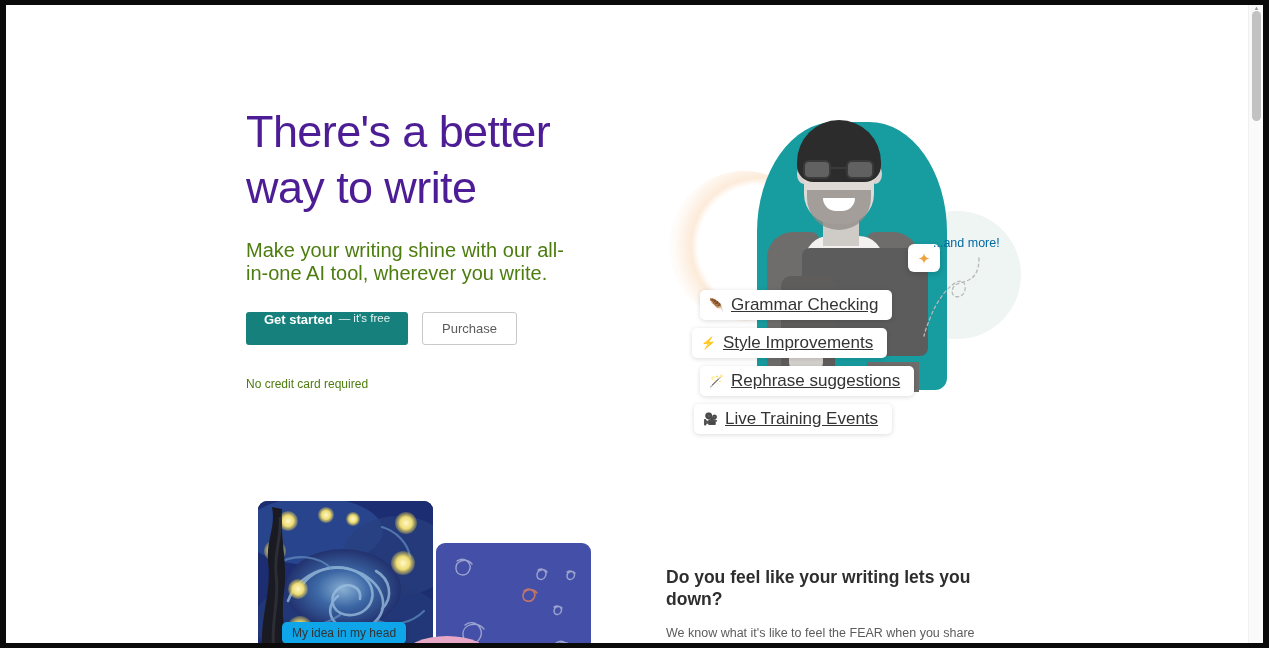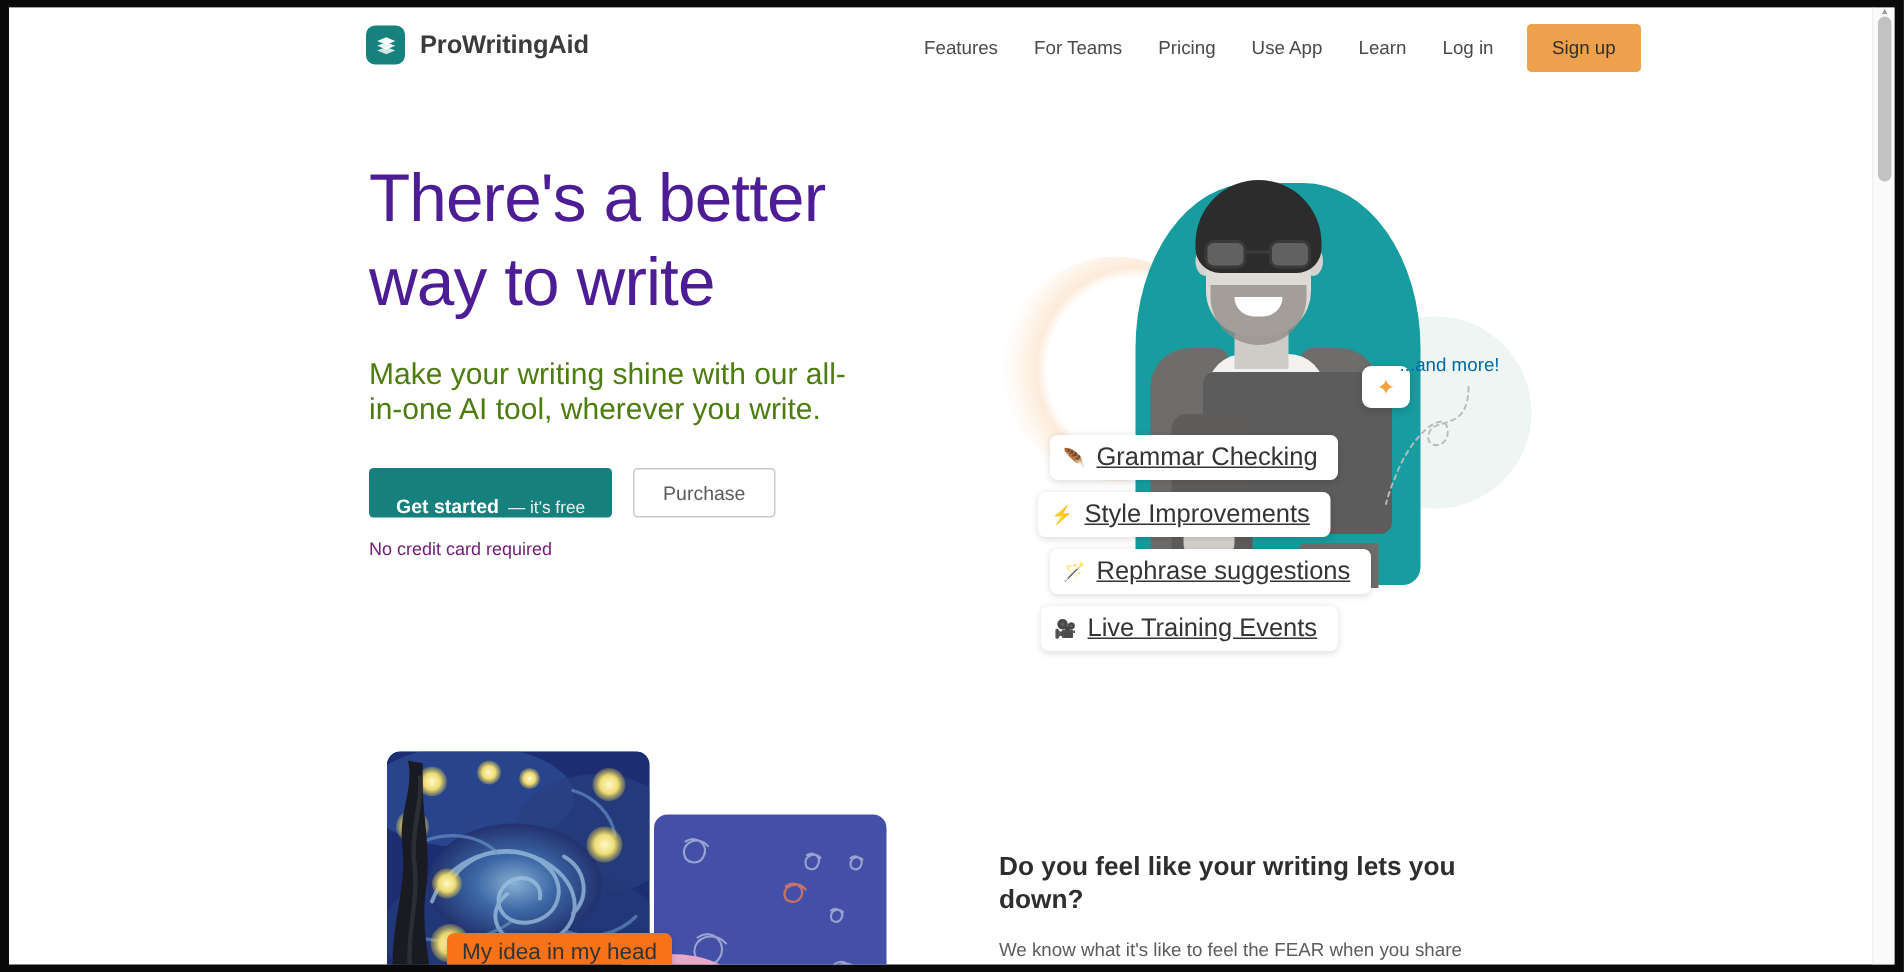--- a/index.html
+++ b/index.html
@@ -173,21 +173,21 @@
     background: #16817c;
     color: #ffffff;
     border: none;
     border-radius: 3px;
     padding: 0 18px;
     height: 33px;
     font-size: 13px;
     font-weight: bold;
     cursor: pointer;
     display: flex;
-    align-items: flex-end;
+    align-items: flex-start;
     gap: 6px;
     font-family: "Liberation Sans", sans-serif;
     white-space: nowrap;
   }
   .btn-primary .free-note {
     font-weight: normal;
     font-size: 11.5px;
     opacity: .9;
   }
   .btn-outline {
@@ -197,23 +197,23 @@
     border-radius: 3px;
     height: 33px;
     padding: 0 19px;
     font-size: 13px;
     cursor: pointer;
     font-family: "Liberation Sans", sans-serif;
     white-space: nowrap;
   }
 
   .hero-note {
-    margin-top: 14px;
+    margin-top: 32px;
     font-size: 12px;
-    color: #701a75;
+    color: #4d7c0f;
   }
 
   
   .hero-art {
     position: absolute;
     left: 655px;
     top: 45px;
     width: 370px;
     height: 340px;
   }
@@ -460,26 +460,26 @@
     left: 182px; top: 42px;
     width: 155px;
     height: 108px;
     border-radius: 9px 9px 9px 9px;
     background: #4450a8;
     overflow: hidden;
   }
 
   .idea-label {
     position: absolute;
-    left: 44px;
+    left: 28px;
     top: 121px;
-    background: #f97316;
+    background: #0ea5e9;
     border-radius: 5px;
     padding: 4px 10px;
-    font-size: 15px;
+    font-size: 12px;
     color: #333;
     box-shadow: 0 1px 4px rgba(0,0,0,.18);
     white-space: nowrap;
     z-index: 4;
   }
 
   .pink-blob {
     position: absolute;
     left: 150px;
     top: 135px;
@@ -509,43 +509,20 @@
     color: #5c5c5c;
   }
 </style>
 </head>
 <body>
 
 <div class="browser-frame">
   <div class="viewport">
     <div class="page">
 
-      <header class="site-header">
-
-        <div class="brand">
-          <span class="brand-mark">
-            <svg width="17" height="17" viewBox="0 0 24 24" aria-hidden="true">
-              <path d="M3.5 7.5 L12 4 L20.5 7.5 L12 11 Z" fill="#ffffff"></path>
-              <path d="M3.5 12 L12 8.6 L20.5 12 L12 15.5 Z" fill="#ffffff" opacity="0.92"></path>
-              <path d="M3.5 16.5 L12 13.1 L20.5 16.5 L12 20 Z" fill="#ffffff" opacity="0.8"></path>
-            </svg>
-          </span>
-          <span class="brand-name">ProWritingAid</span>
-        </div>
-
-        <nav class="main-nav">
-          <a class="nav-link">Features</a>
-          <a class="nav-link">For Teams</a>
-          <a class="nav-link">Pricing</a>
-          <a class="nav-link">Use App</a>
-          <a class="nav-link">Learn</a>
-          <a class="nav-link">Log in</a>
-          <button class="nav-signup">Sign up</button>
-        </nav>
-      </header>
 
       <section class="hero">
 
         <div class="hero-copy">
           <h1 class="hero-title">
             <span>There's a better</span><br>
             <span>way to write</span>
           </h1>
 
           <p class="hero-sub">Make your writing shine with our all-in-one AI tool, wherever you write.</p>

